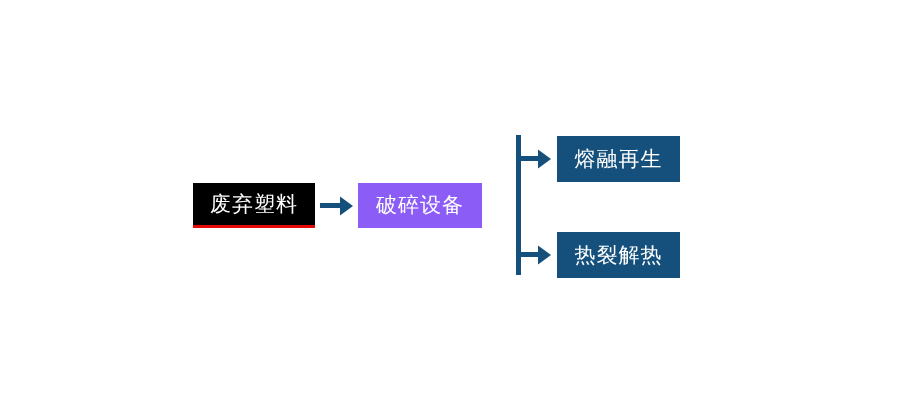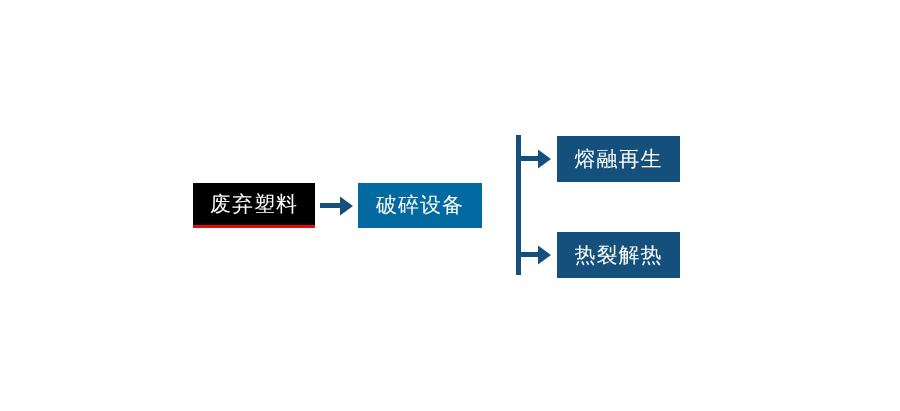--- a/index.html
+++ b/index.html
@@ -46,21 +46,21 @@
     border-bottom: 3px solid #E6090A;
     font-size: 21px;
   }
 
   
   #node-process {
     left: 358px;
     top: 183px;
     width: 124px;
     height: 45px;
-    background: #0369a1;
+    background: #8b5cf6;
     font-size: 21px;
   }
 
   
   #node-out-0 {
     left: 557px;
     top: 136px;
     width: 123px;
     height: 46px;
     background: #15507D;

